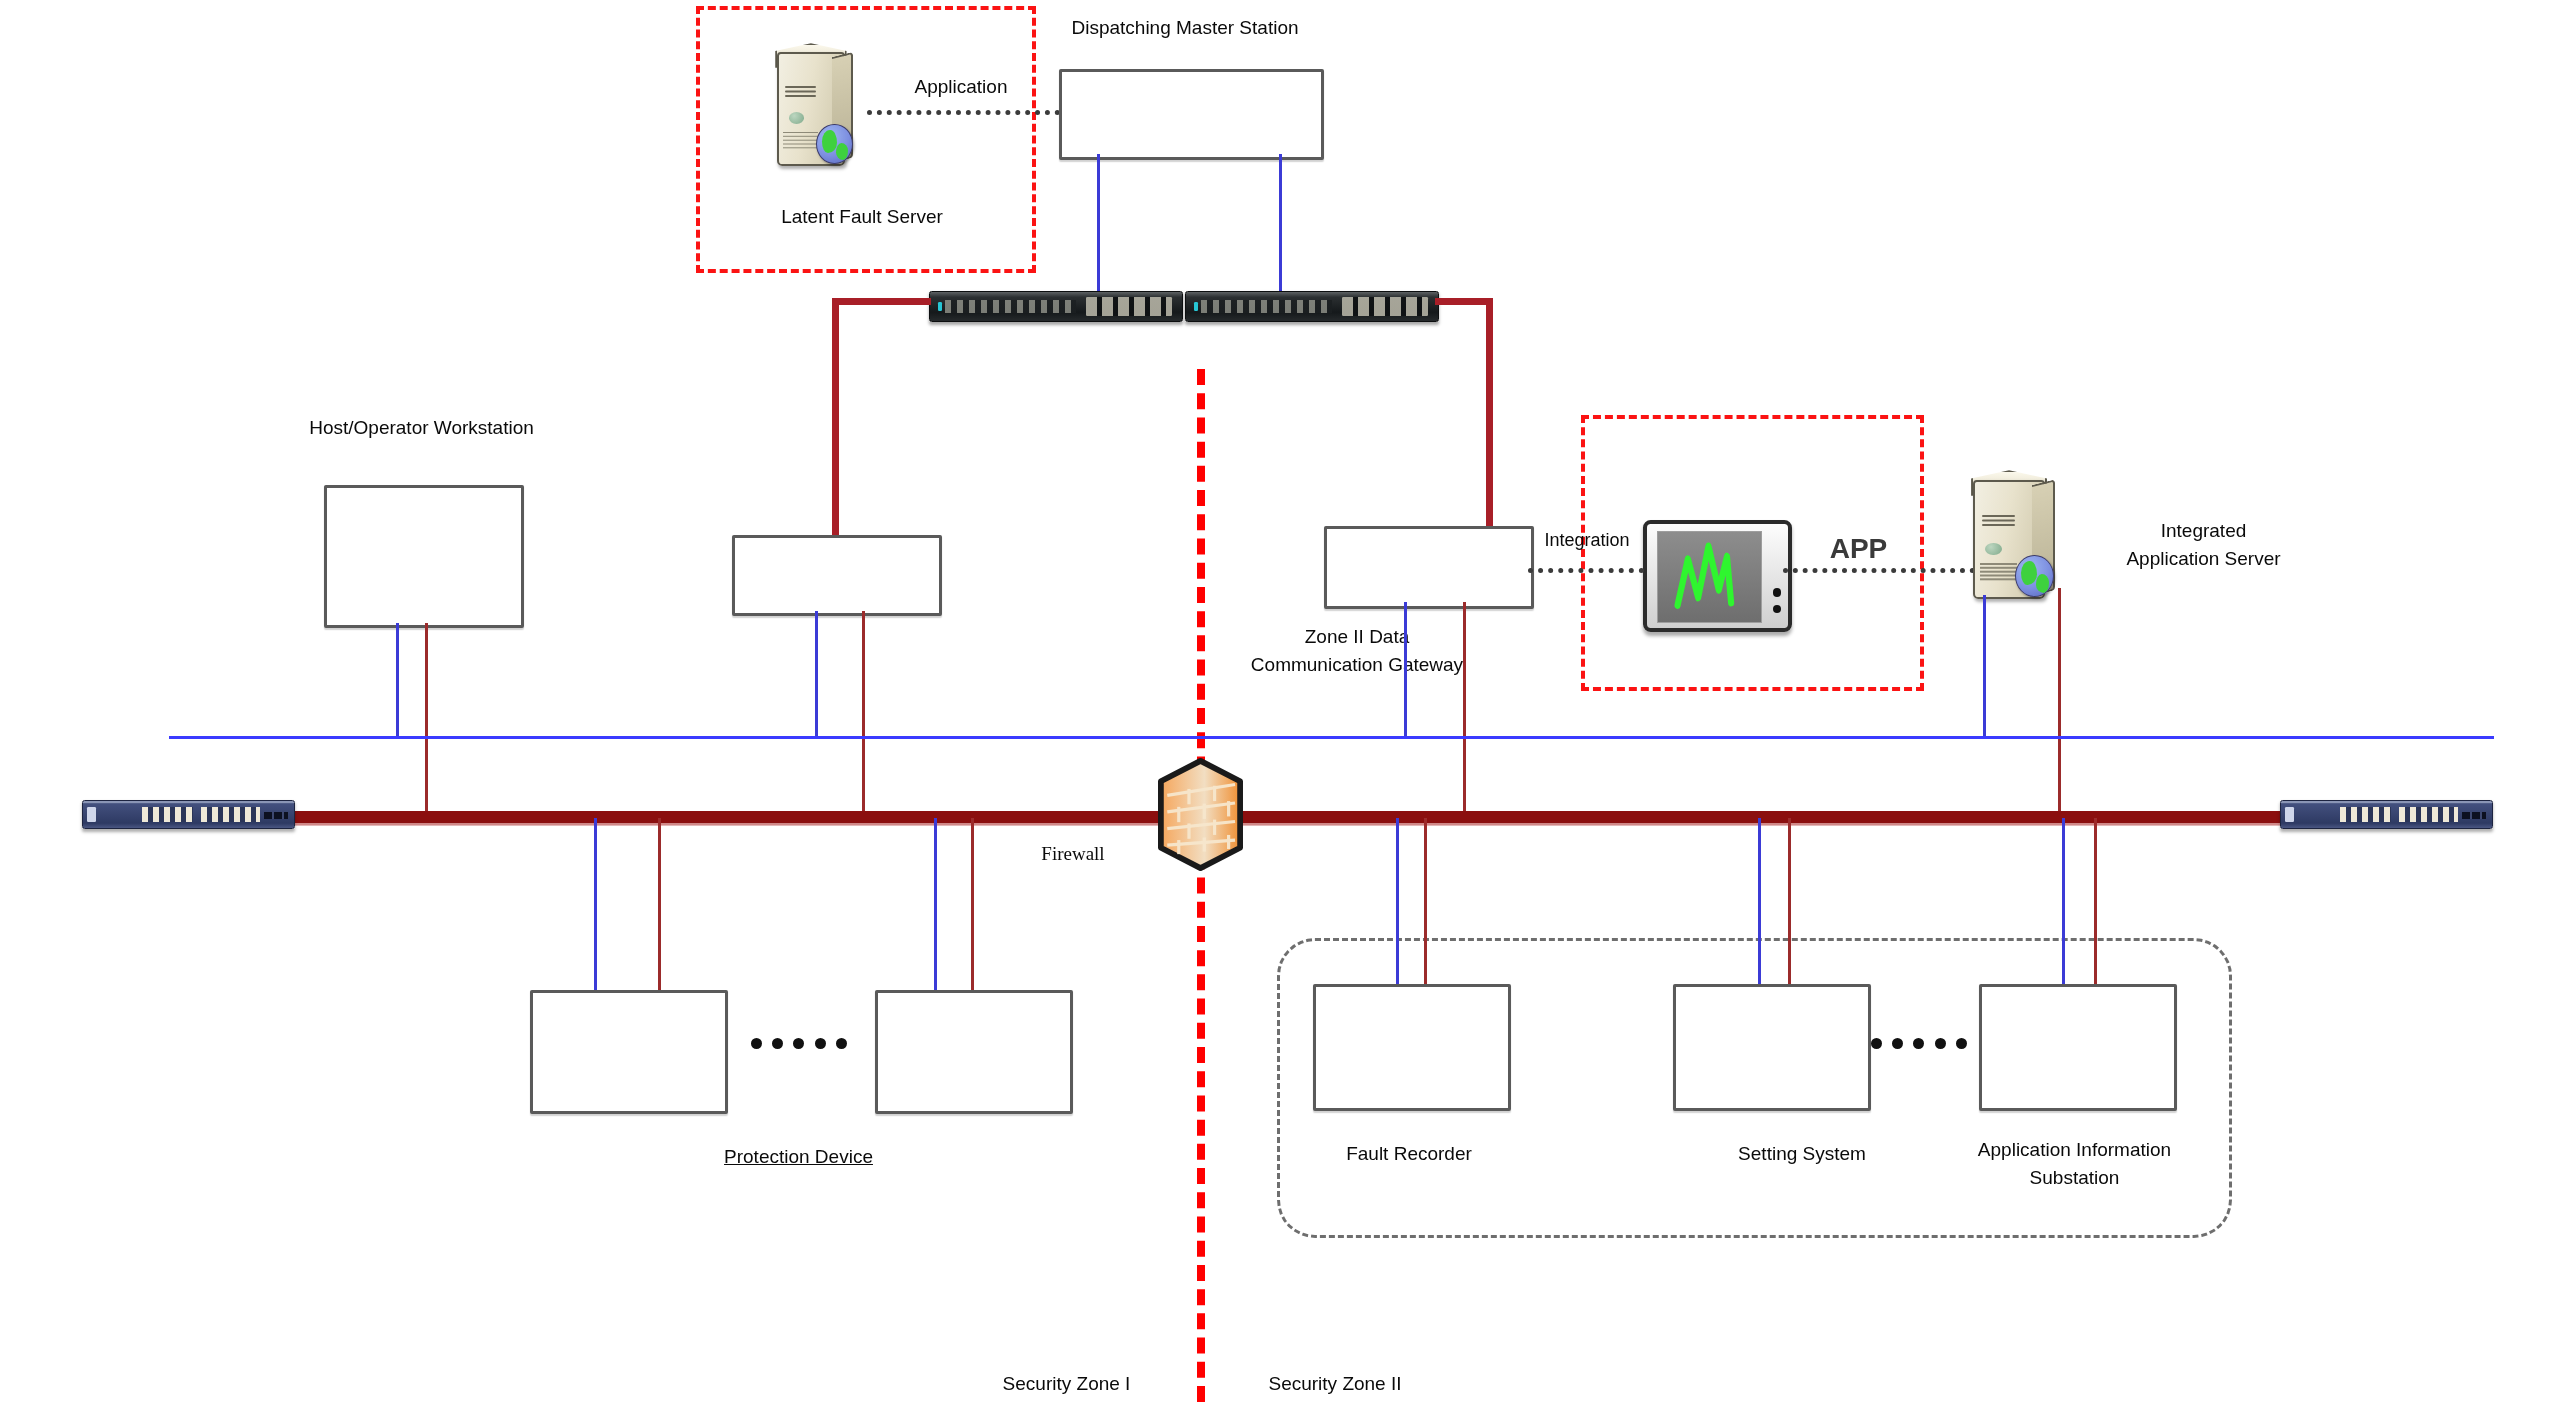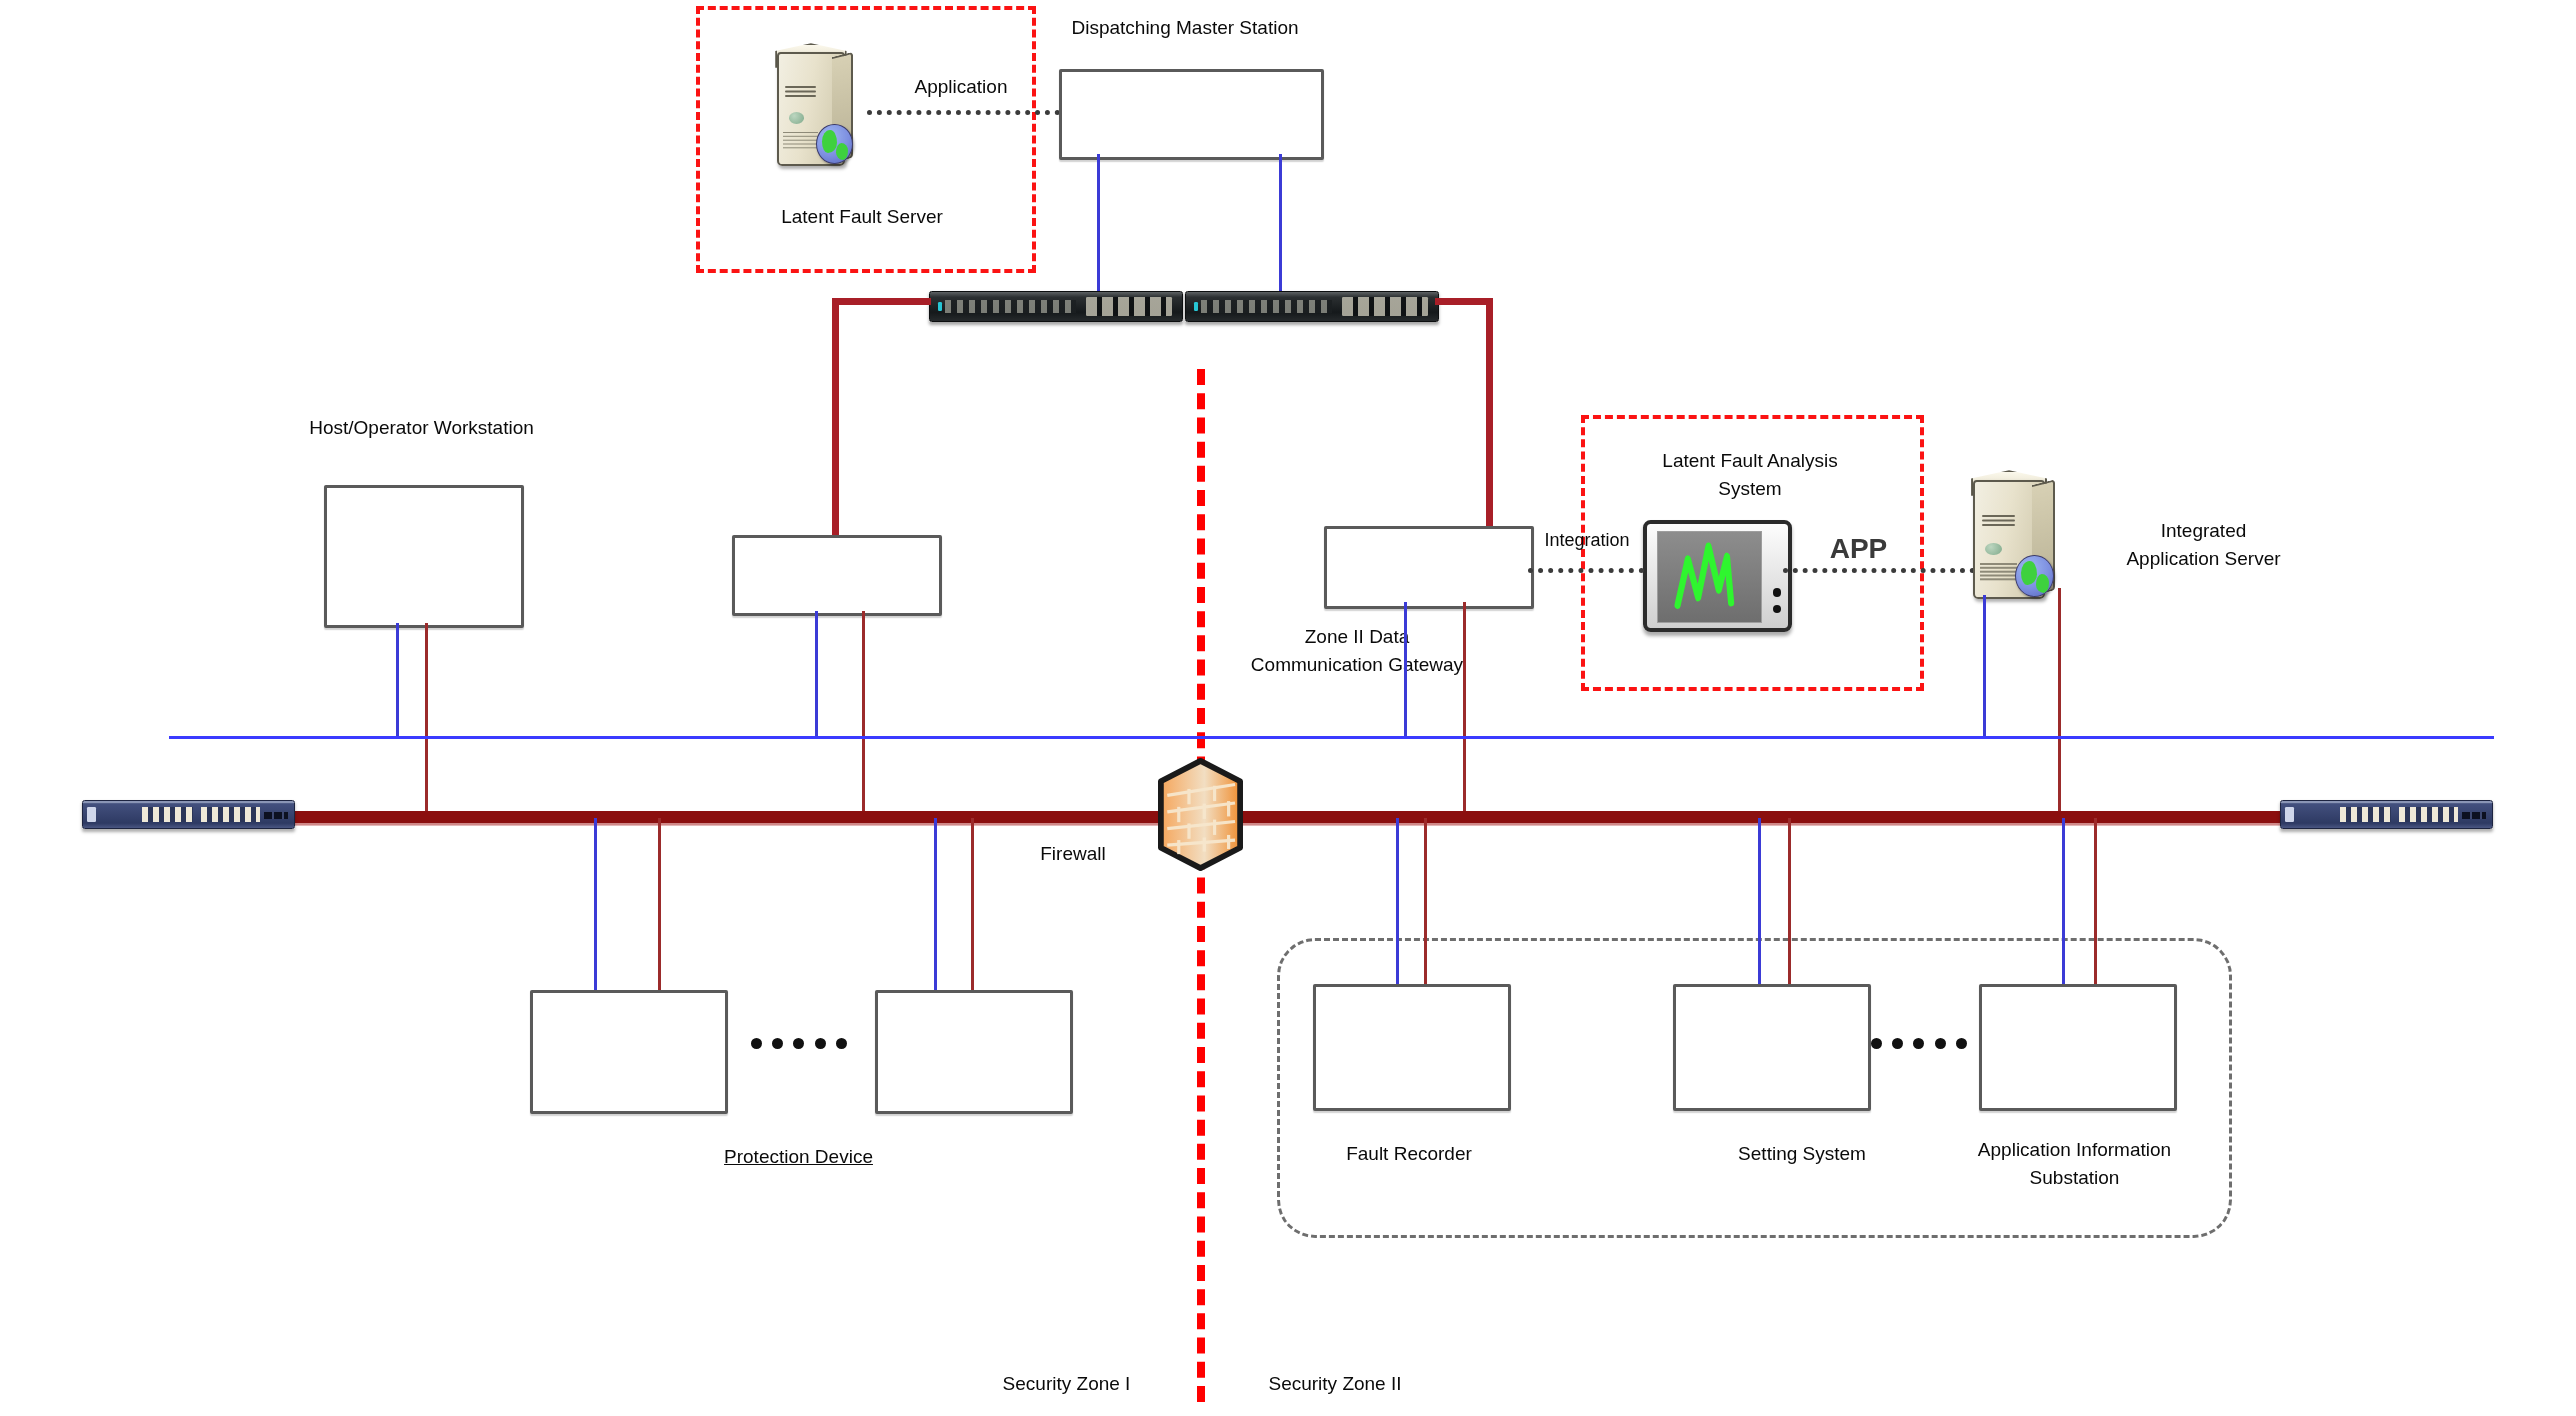--- a/index.html
+++ b/index.html
@@ -157,22 +157,20 @@
   <div class="vline blue" style="left:815px;top:611px;height:127px;"></div>
   <div class="vline dred" style="left:862px;top:611px;height:207px;"></div>
 
   <div class="devbox" style="left:1324px;top:526px;width:204px;height:77px;"></div>
   <div class="lbl" style="left:1207px;top:623px;width:300px;">Zone II Data
 Communication Gateway</div>
   <div class="vline blue" style="left:1404px;top:602px;height:135px;"></div>
   <div class="vline dred" style="left:1463px;top:602px;height:215px;"></div>
 
   <div class="redzone" style="left:1581px;top:415px;width:335px;height:268px;"></div>
-  <div class="lbl" style="left:1603px;top:447px;width:294px;">Latent Fault Analysis
-System</div>
 
   <div class="monitor" style="left:1643px;top:520px;width:141px;height:104px;">
     <div class="screen"></div>
     <svg viewBox="0 0 100 70" preserveAspectRatio="none">
       <polyline points="20,58 30,22 40,52 50,12 60,46 68,20 72,56" fill="none" stroke="#2ff52f" stroke-width="6" stroke-linejoin="round" stroke-linecap="round"></polyline>
     </svg>
     <div class="knob" style="top:62%;"></div>
     <div class="knob" style="top:78%;"></div>
   </div>
 
@@ -233,21 +231,21 @@
         <line x1="80" y1="73" x2="80" y2="97"></line>
         <line x1="118" y1="69" x2="118" y2="93"></line>
         <line x1="56" y1="104" x2="56" y2="128"></line>
         <line x1="96" y1="98" x2="96" y2="122"></line>
         <line x1="40" y1="130" x2="40" y2="152"></line>
         <line x1="80" y1="126" x2="80" y2="148"></line>
         <line x1="118" y1="122" x2="118" y2="144"></line>
       </g>
     </svg>
   </div>
-  <div class="lbl" style="left:1009px;top:840px;width:128px;">Firewall</div>
+  <div class="lbl" style="left:1009px;top:840px;width:128px;font-family:Liberation Serif, serif;">Firewall</div>
 
   <div class="devbox" style="left:530px;top:990px;width:192px;height:118px;"></div>
   <div class="vline blue" style="left:594px;top:818px;height:172px;"></div>
   <div class="vline dred" style="left:658px;top:818px;height:172px;"></div>
 
   <div class="dots" style="left:751px;top:1038px;">
     <i></i>
       <i></i>
       <i></i>
       <i></i>

